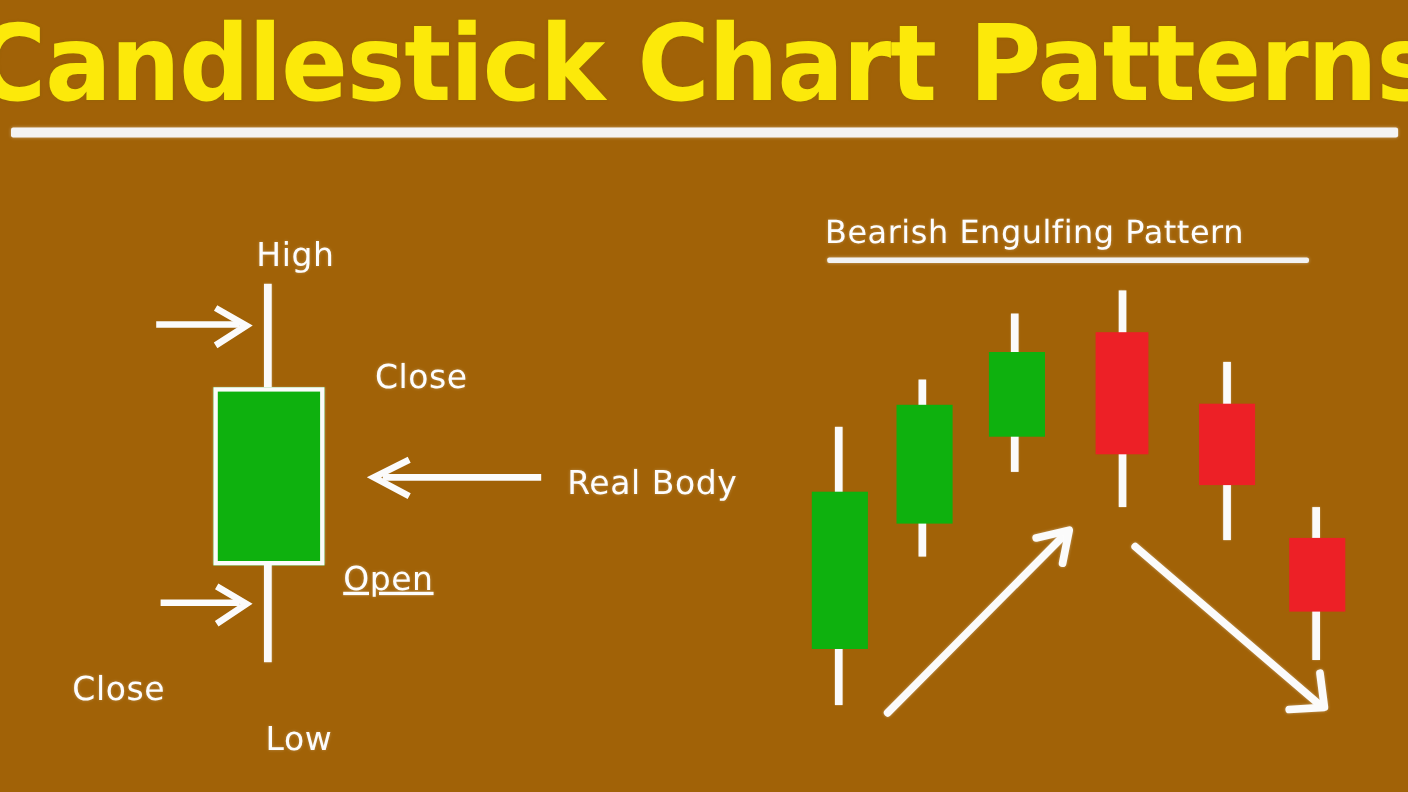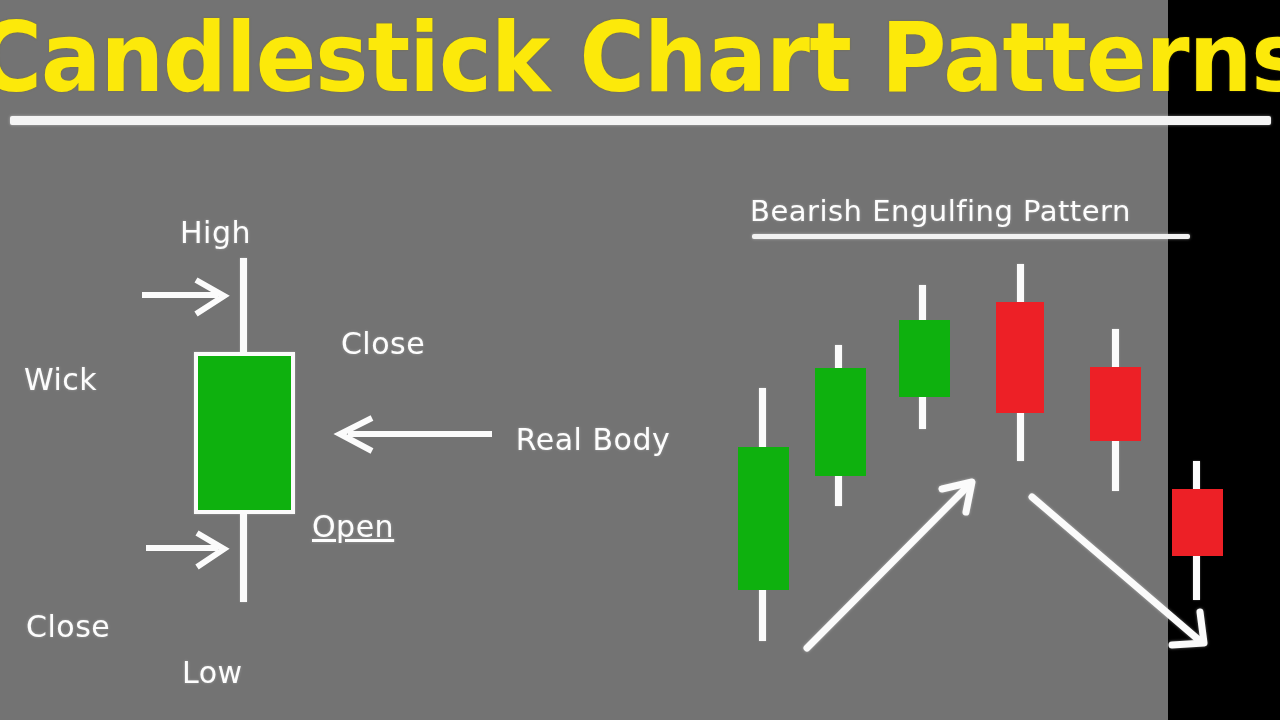--- a/index.html
+++ b/index.html
@@ -5,22 +5,22 @@
 <style>
   * { box-sizing: border-box; margin: 0; padding: 0; }
   html, body {
     width: 1280px; height: 720px;
     background: #000000;
     overflow: hidden;
     font-family: "DejaVu Sans", sans-serif;
   }
   #stage {
     position: relative;
-    width: 1168px; height: 720px;
-    background: #737373;
+    width: 1280px; height: 720px;
+    background: #a16207;
   }
 
   
   #title-block {
     position: absolute;
     left: 0; top: 0;
     width: 1280px; height: 132px;
   }
   #main-title {
     position: absolute;
@@ -47,21 +47,21 @@
 
   
   .hand {
     position: absolute;
     color: #fdfdfd;
     font-family: "DejaVu Sans", sans-serif;
     font-size: 30px;
     font-weight: 400;
     letter-spacing: 0.5px;
     white-space: pre;
-    text-align: left;
+    text-align: right;
     text-shadow: 0 0 3px rgba(255,255,255,0.30);
     line-height: 1.5;
   }
 
   
   .wick {
     position: absolute;
     background: #fbfbfb;
     box-shadow: 0 0 2px rgba(255,255,255,0.35);
   }
@@ -127,21 +127,20 @@
 
     <div class="wick" style="left:240px; top:512px; width:7px; height:90px;"></div>
 
     <div class="hand" style="left:182px; top:650px; width:120px;">Low</div>
 
     <div class="hand" style="left:310px; top:321px; width:96px; text-align:center;margin-left:25px;">Close</div>
 
     <div class="hand" style="left:312px; top:504px; width:96px; text-align:left;text-decoration:underline;">Open</div>
 
     <div class="hand" style="left:24px; top:267px; width:124px;">
-      <div>Wick</div>
     </div>
 
     <div class="hand" style="left:26px; top:514px; width:124px;">
       <div>Close</div>
       
     </div>
 
     <div class="hand" style="left:508px; top:417px; width:170px; text-align:center;">Real Body</div>
 
     <svg width="1280" height="720">

